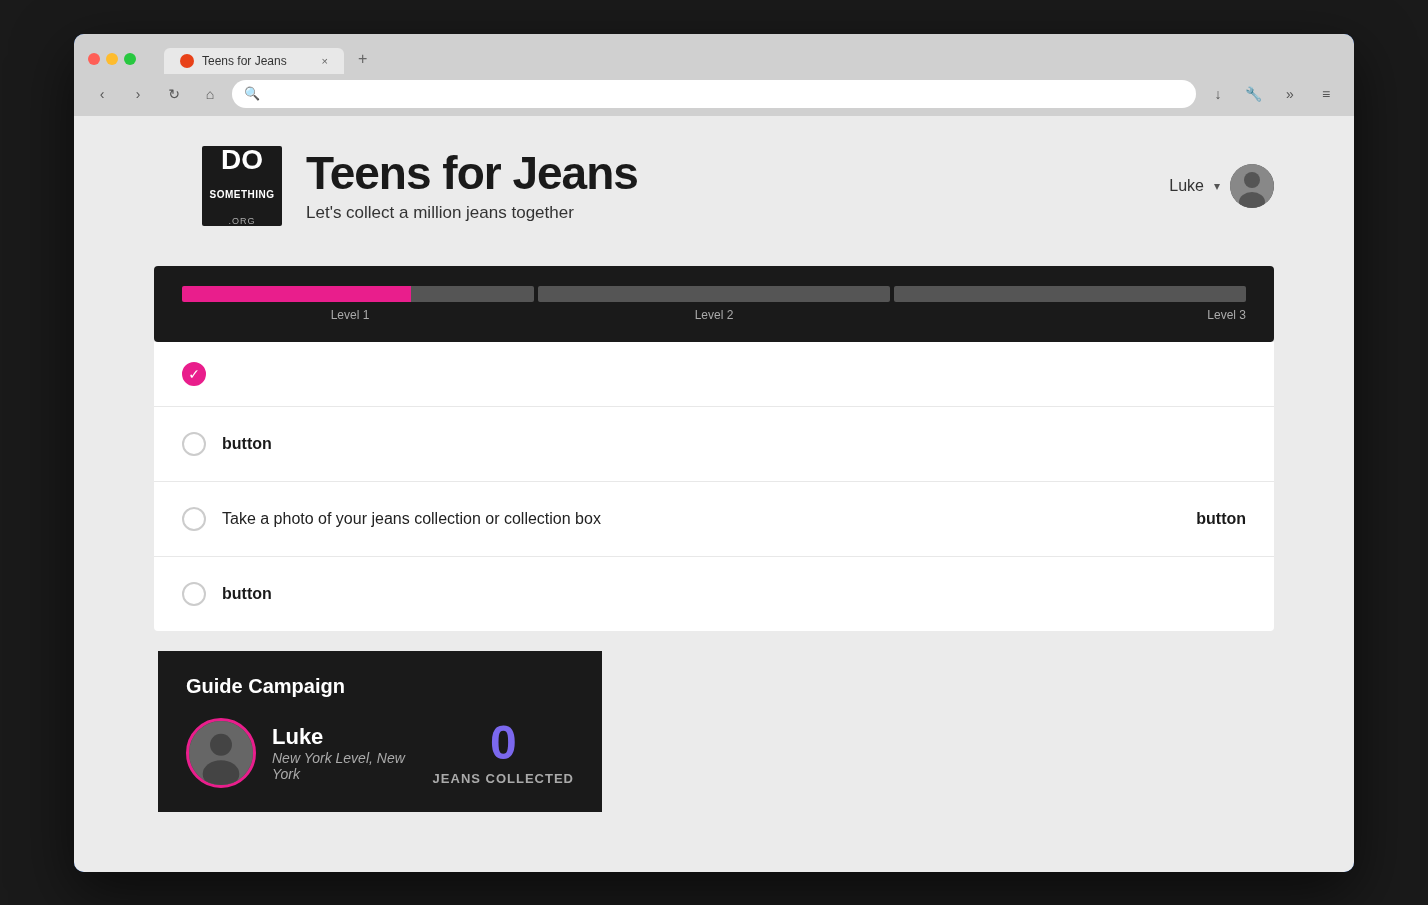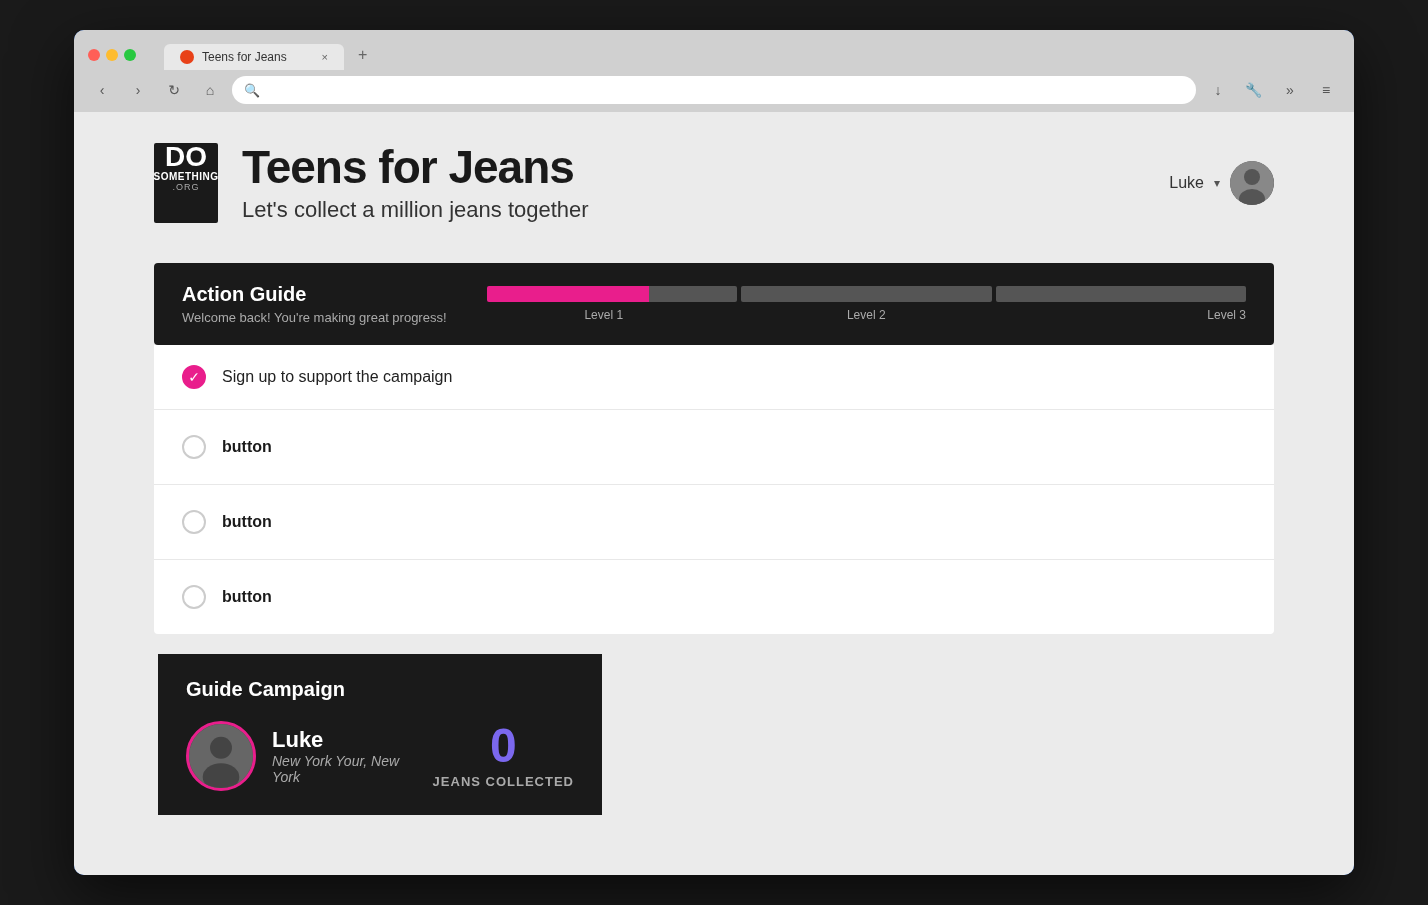--- a/index.html
+++ b/index.html
@@ -170,28 +170,29 @@
       justify-content: space-between;
     }
 
     .header-left {
       display: flex;
       align-items: center;
       gap: 24px;
     }
 
     .logo {
-      width: 64px;
+      width: 80px;
       height: 80px;
       background: #1a1a1a;
       display: flex;
       flex-direction: column;
       align-items: center;
-      justify-content: flex-start;
+      justify-content: space-between;
       border-radius: 2px;
+      margin-left: 48px;
     }
 
     .logo-do {
       font-size: 28px;
       font-weight: 900;
       color: white;
       line-height: 1;
     }
 
     .logo-something {
@@ -214,21 +215,21 @@
 
     .campaign-title {
       font-size: 46px;
       font-weight: 900;
       color: #1a1a1a;
       letter-spacing: -1px;
       line-height: 1.1;
     }
 
     .campaign-subtitle {
-      font-size: 22px;
+      font-size: 17px;
       color: #333;
       margin-top: 4px;
     }
 
     .user-menu {
       display: flex;
       align-items: center;
       gap: 10px;
     }
 
@@ -573,24 +574,20 @@
               <ellipse cx="22" cy="38" rx="13" ry="10" fill="#555"></ellipse>
             </svg>
           </div>
         </div>
       </div>
     </div>
 
     <div class="main-content">
 
       <div class="action-guide">
-        <div class="action-guide-text">
-          <div class="action-guide-title">Action Guide</div>
-          <div class="action-guide-subtitle">Welcome back! You're making great progress!</div>
-        </div>
 
         <div class="progress-container">
           <div class="progress-bars">
             <div class="progress-segment" style="flex:1; background: linear-gradient(to right, #e91e8c 65%, #555 65%); border-radius: 2px; height: 16px;"></div>
             <div class="progress-segment progress-seg-2"></div>
             <div class="progress-segment progress-seg-3"></div>
           </div>
           <div class="progress-labels">
             <span class="progress-label">Level 1</span>
             <span class="progress-label">Level 2</span>
@@ -598,30 +595,30 @@
           </div>
         </div>
       </div>
 
       <div class="tasks-container">
 
         <div class="task-item">
           <div class="task-checkbox checked">
             <span class="checkmark">✓</span>
           </div>
-          <span class="task-label">Sign up to support the campaign</span>
         </div>
 
         <div class="task-item">
           <div class="task-checkbox"></div>
           <button class="task-button">button</button>
         </div>
 
         <div class="task-item">
           <div class="task-checkbox"></div>
+          <span class="task-label">Take a photo of your jeans collection or collection box</span>
           <button class="task-button">button</button>
         </div>
 
         <div class="task-item">
           <div class="task-checkbox"></div>
           <button class="task-button">button</button>
         </div>
 
       </div>
 
@@ -635,21 +632,21 @@
             <div class="campaign-avatar">
               <svg width="70" height="70" viewBox="0 0 70 70">
                 <circle cx="35" cy="35" r="35" fill="#666"></circle>
                 <circle cx="35" cy="26" r="12" fill="#444"></circle>
                 <ellipse cx="35" cy="58" rx="20" ry="15" fill="#444"></ellipse>
               </svg>
             </div>
 
             <div class="campaign-user-info">
               <div class="campaign-user-name">Luke</div>
-              <div class="campaign-user-location">New York Your, New York</div>
+              <div class="campaign-user-location">New York Level, New York</div>
             </div>
 
             <div class="jeans-count">
               <div class="jeans-number">0</div>
               <div class="jeans-label">JEANS COLLECTED</div>
             </div>
           </div>
         </div>
 
       </div>

